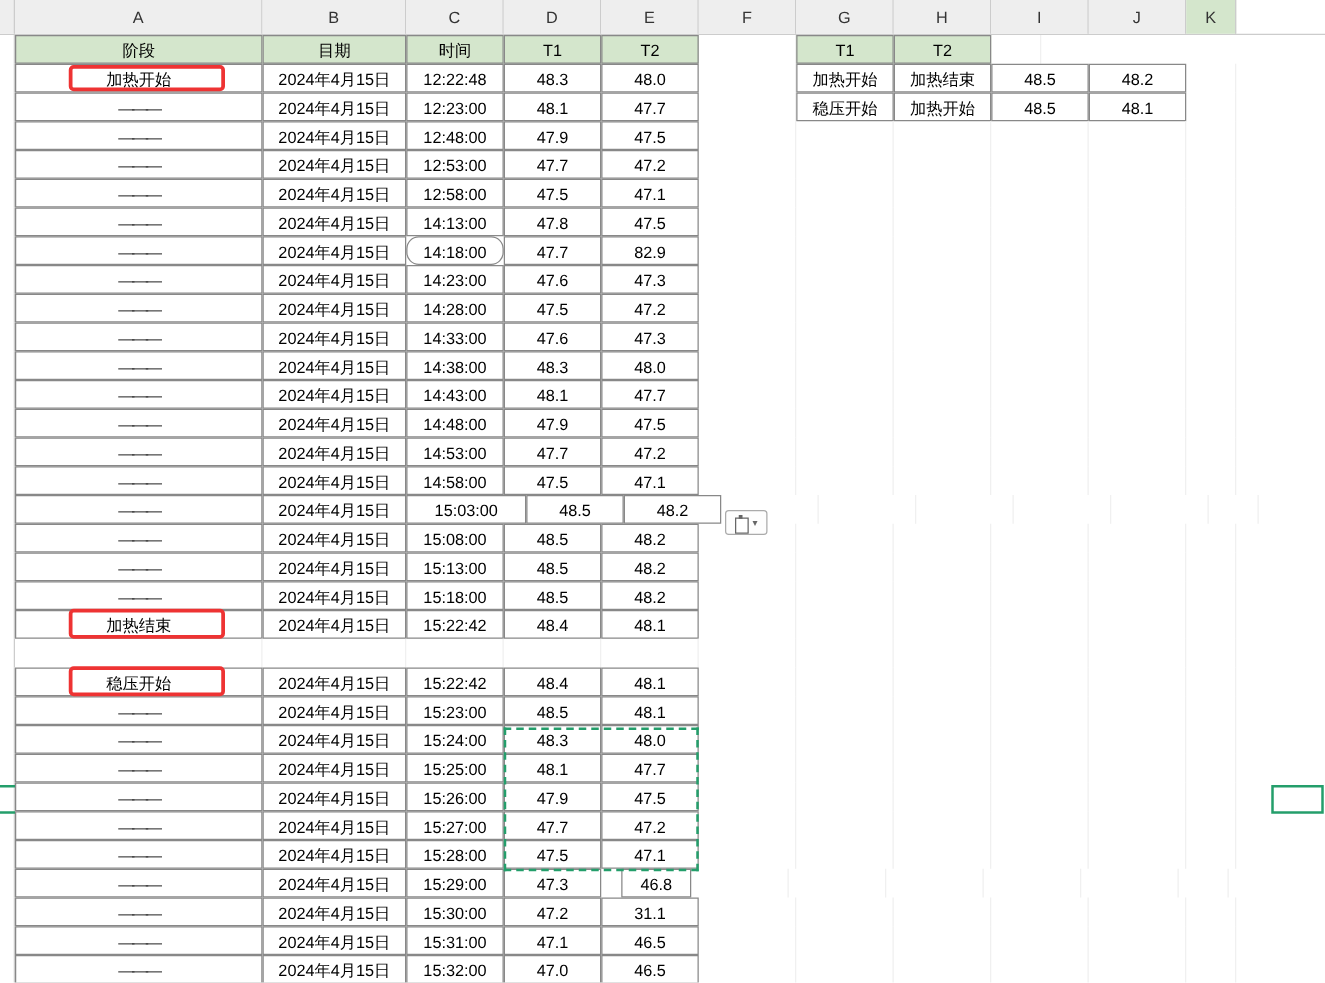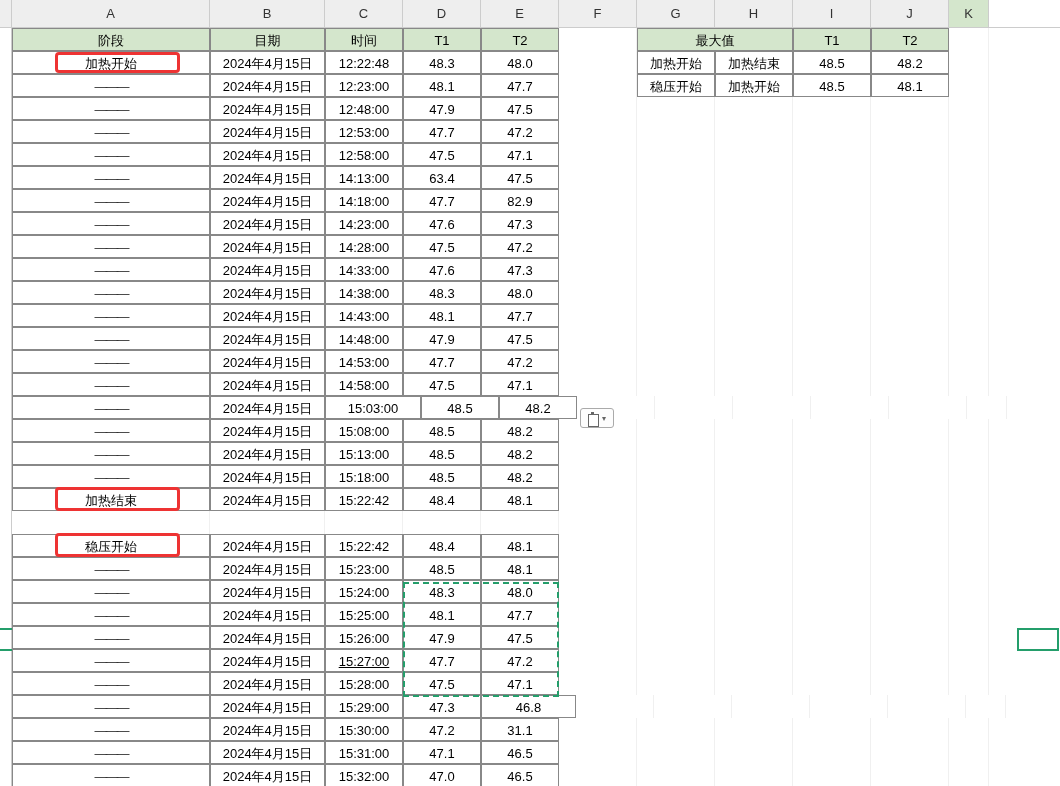--- a/index.html
+++ b/index.html
@@ -152,21 +152,20 @@
 
   <div class="body" id="body">
       <div class="row">
         <div class="row-num"></div>
         <div class="cell hdr" style="width: 198px;">阶段</div>
         <div class="cell hdr" style="width: 115px;">目期</div>
         <div class="cell hdr" style="width: 78px;">时间</div>
         <div class="cell hdr" style="width: 78px;">T1</div>
         <div class="cell hdr" style="width: 78px;">T2</div>
         <div class="cell" style="width: 78px;"></div>
-        <div class="cell hdr" style="width: 156px;">最大值</div>
         <div class="cell hdr" style="width: 78px;">T1</div>
         <div class="cell hdr" style="width: 78px;">T2</div>
         <div class="cell" style="width: 40px;"></div>
       </div>
       <div class="row">
         <div class="row-num"></div>
         <div class="cell bordered" style="width: 198px;">加热开始</div>
         <div class="cell bordered" style="width: 115px;">2024年4月15日</div>
         <div class="cell bordered" style="width: 78px;">12:22:48</div>
         <div class="cell bordered" style="width: 78px;">48.3</div>
@@ -232,34 +231,34 @@
         <div class="cell" style="width: 78px;"></div>
         <div class="cell" style="width: 78px;"></div>
         <div class="cell" style="width: 78px;"></div>
         <div class="cell" style="width: 40px;"></div>
       </div>
       <div class="row">
         <div class="row-num"></div>
         <div class="cell bordered long-dash" style="width: 198px;">———</div>
         <div class="cell bordered" style="width: 115px;">2024年4月15日</div>
         <div class="cell bordered" style="width: 78px;">14:13:00</div>
-        <div class="cell bordered" style="width: 78px;">63.4</div>
-        <div class="cell bordered" style="width: 78px;">47.5</div>
-        <div class="cell" style="width: 78px;"></div>
-        <div class="cell" style="width: 78px;"></div>
-        <div class="cell" style="width: 78px;"></div>
-        <div class="cell" style="width: 78px;"></div>
-        <div class="cell" style="width: 78px;"></div>
-        <div class="cell" style="width: 40px;"></div>
-      </div>
-      <div class="row">
-        <div class="row-num"></div>
-        <div class="cell bordered long-dash" style="width: 198px;">———</div>
-        <div class="cell bordered" style="width: 115px;">2024年4月15日</div>
-        <div class="cell bordered" style="width: 78px;">14:18:00</div>
+        <div class="cell bordered" style="width: 78px;">47.8</div>
+        <div class="cell bordered" style="width: 78px;">47.5</div>
+        <div class="cell" style="width: 78px;"></div>
+        <div class="cell" style="width: 78px;"></div>
+        <div class="cell" style="width: 78px;"></div>
+        <div class="cell" style="width: 78px;"></div>
+        <div class="cell" style="width: 78px;"></div>
+        <div class="cell" style="width: 40px;"></div>
+      </div>
+      <div class="row">
+        <div class="row-num"></div>
+        <div class="cell bordered long-dash" style="width: 198px;">———</div>
+        <div class="cell bordered" style="width: 115px;">2024年4月15日</div>
+        <div class="cell bordered" style="width: 78px; border-radius: 10px;">14:18:00</div>
         <div class="cell bordered" style="width: 78px;">47.7</div>
         <div class="cell bordered" style="width: 78px;">82.9</div>
         <div class="cell" style="width: 78px;"></div>
         <div class="cell" style="width: 78px;"></div>
         <div class="cell" style="width: 78px;"></div>
         <div class="cell" style="width: 78px;"></div>
         <div class="cell" style="width: 78px;"></div>
         <div class="cell" style="width: 40px;"></div>
       </div>
       <div class="row">
@@ -525,21 +524,21 @@
         <div class="cell" style="width: 78px;"></div>
         <div class="cell" style="width: 78px;"></div>
         <div class="cell" style="width: 78px;"></div>
         <div class="cell" style="width: 78px;"></div>
         <div class="cell" style="width: 40px;"></div>
       </div>
       <div class="row">
         <div class="row-num"></div>
         <div class="cell bordered long-dash" style="width: 198px;">———</div>
         <div class="cell bordered" style="width: 115px;">2024年4月15日</div>
-        <div class="cell bordered" style="width: 78px; text-decoration: underline;">15:27:00</div>
+        <div class="cell bordered" style="width: 78px;">15:27:00</div>
         <div class="cell bordered" style="width: 78px;">47.7</div>
         <div class="cell bordered" style="width: 78px;">47.2</div>
         <div class="cell" style="width: 78px;"></div>
         <div class="cell" style="width: 78px;"></div>
         <div class="cell" style="width: 78px;"></div>
         <div class="cell" style="width: 78px;"></div>
         <div class="cell" style="width: 78px;"></div>
         <div class="cell" style="width: 40px;"></div>
       </div>
       <div class="row">
@@ -555,21 +554,21 @@
         <div class="cell" style="width: 78px;"></div>
         <div class="cell" style="width: 78px;"></div>
         <div class="cell" style="width: 40px;"></div>
       </div>
       <div class="row">
         <div class="row-num"></div>
         <div class="cell bordered long-dash" style="width: 198px;">———</div>
         <div class="cell bordered" style="width: 115px;">2024年4月15日</div>
         <div class="cell bordered" style="width: 78px;">15:29:00</div>
         <div class="cell bordered" style="width: 78px;">47.3</div>
-        <div class="cell bordered" style="width: 95px;">46.8</div>
+        <div class="cell bordered" style="width: 56px; margin-left: 16px;">46.8</div>
         <div class="cell" style="width: 78px;"></div>
         <div class="cell" style="width: 78px;"></div>
         <div class="cell" style="width: 78px;"></div>
         <div class="cell" style="width: 78px;"></div>
         <div class="cell" style="width: 78px;"></div>
         <div class="cell" style="width: 40px;"></div>
       </div>
       <div class="row">
         <div class="row-num"></div>
         <div class="cell bordered long-dash" style="width: 198px;">———</div>

